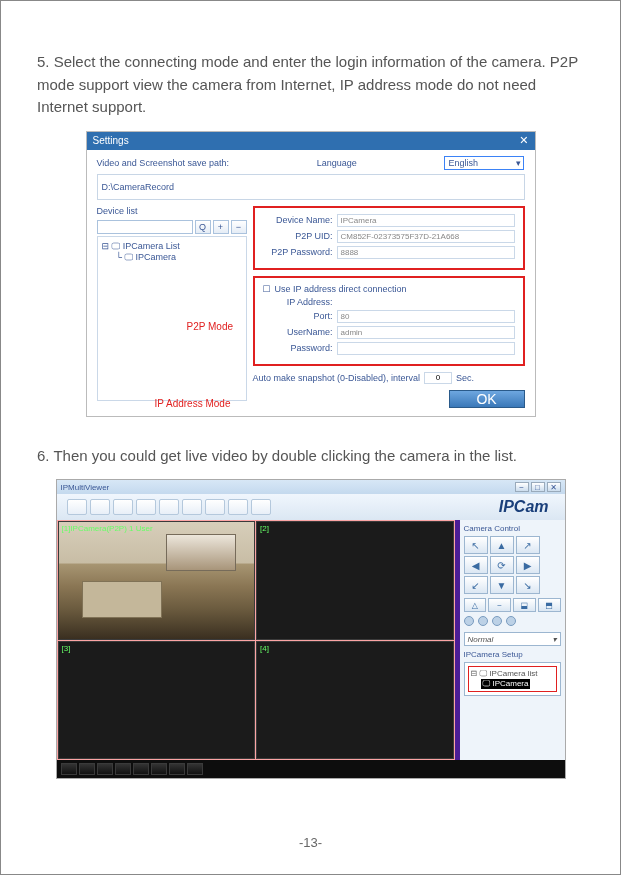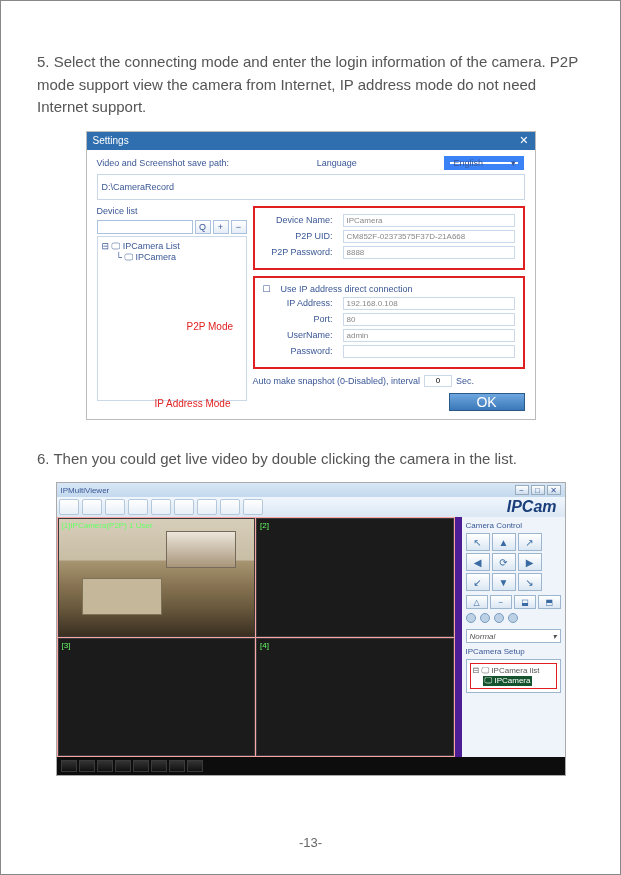--- a/index.html
+++ b/index.html
@@ -48,21 +48,21 @@
   }
   .row {
     display: flex;
     align-items: center;
     gap: 4px;
     margin-bottom: 4px;
   }
   .lbl { color: #3a5795; }
   .lang-select {
     margin-left: auto;
-    border: 6px solid #3b82f6;
+    border: 1px solid #3b82f6;
     height: 14px;
     width: 80px;
     font-size: 9px;
     display: flex;
     align-items: center;
     justify-content: space-between;
     padding: 0 3px;
     background: #fff;
   }
   .path-input {
@@ -119,21 +119,21 @@
     padding: 6px 8px;
     margin-bottom: 6px;
     position: relative;
   }
   .p2p-box { border: 2px solid #e02020; }
   .ip-box { border: 2px solid #e02020; }
   .form-row {
     display: flex;
     align-items: center;
     margin-bottom: 3px;
-    gap: 10px;
+    gap: 4px;
   }
   .form-row .flabel {
     width: 70px;
     text-align: right;
     font-size: 9px;
   }
   .finput {
     border: 1px solid #cad8e8;
     background: #fff;
     height: 13px;
@@ -191,25 +191,25 @@
     display: flex;
     align-items: center;
     justify-content: space-between;
     padding: 0 4px;
     color: #3a5795;
     font-size: 8px;
   }
   .win-btns { display: flex; gap: 2px; }
   .win-btn { width: 14px; height: 10px; background: linear-gradient(#fff,#cde); border: 1px solid #9ab; display:flex;align-items:center;justify-content:center;font-size:8px;}
   .viewer-toolbar {
-    height: 20px;
+    height: 26px;
     background: linear-gradient(#f0f6fd,#dbe7f3);
     display: flex;
     align-items: center;
-    padding: 0 2px;
+    padding: 0 10px;
     gap: 3px;
   }
   .tb-btn {
     width: 20px; height: 16px;
     border: 1px solid #b4c8dc;
     background: linear-gradient(#fff,#e8eff8);
     border-radius: 2px;
   }
   .ipcam-logo {
     margin-left: auto;
@@ -261,21 +261,21 @@
     content:"";
     position:absolute;
     bottom:18%; left:12%;
     width:40%; height:30%;
     background:#c4b79a;
     border:1px solid #807256;
   }
   .side-panel {
     width: 110px;
     background: #eef4fa;
-    border-left: 7px solid #4c1d95;
+    border-left: 5px solid #4c1d95;
     padding: 4px;
   }
   .panel-sec-title {
     color: #3a5795;
     font-size: 8px;
     margin-bottom: 3px;
   }
   .ptz-grid {
     display: grid;
     grid-template-columns: repeat(3, 24px);
@@ -403,21 +403,20 @@
               <div class="finput">8888</div>
             </div>
           </div>
           <div class="form-box ip-box">
             <div class="form-row">
               <span class="flabel" style="width:auto;">☐</span>
               <span class="lbl">Use IP address direct connection</span>
             </div>
             <div class="form-row">
               <span class="flabel">IP Address:</span>
-              <div class="finput">192.168.0.108</div>
             </div>
             <div class="form-row">
               <span class="flabel">Port:</span>
               <div class="finput">80</div>
             </div>
             <div class="form-row">
               <span class="flabel">UserName:</span>
               <div class="finput">admin</div>
             </div>
             <div class="form-row">
@@ -503,21 +502,21 @@
           <div class="dot"></div>
         </div>
         <div class="mode-select">
           <span>Normal</span>
           <span>▾</span>
         </div>
         <div class="panel-sec-title">IPCamera Setup</div>
         <div class="setup-box">
           <div class="red-highlight">
             <div>⊟ 🖵 <span>IPCamera list</span></div>
-            <div style="margin-left:10px;background:#14532d;color:#fff;padding:0 2px;display:inline-block;">🖵 <span>IPCamera</span></div>
+            <div style="margin-left:10px;background:#000000;color:#fff;padding:0 2px;display:inline-block;">🖵 <span>IPCamera</span></div>
           </div>
         </div>
       </div>
     </div>
     <div class="viewer-footer">
       <div class="foot-btn"></div>
       <div class="foot-btn"></div>
       <div class="foot-btn"></div>
       <div class="foot-btn"></div>
       <div class="foot-btn"></div>

